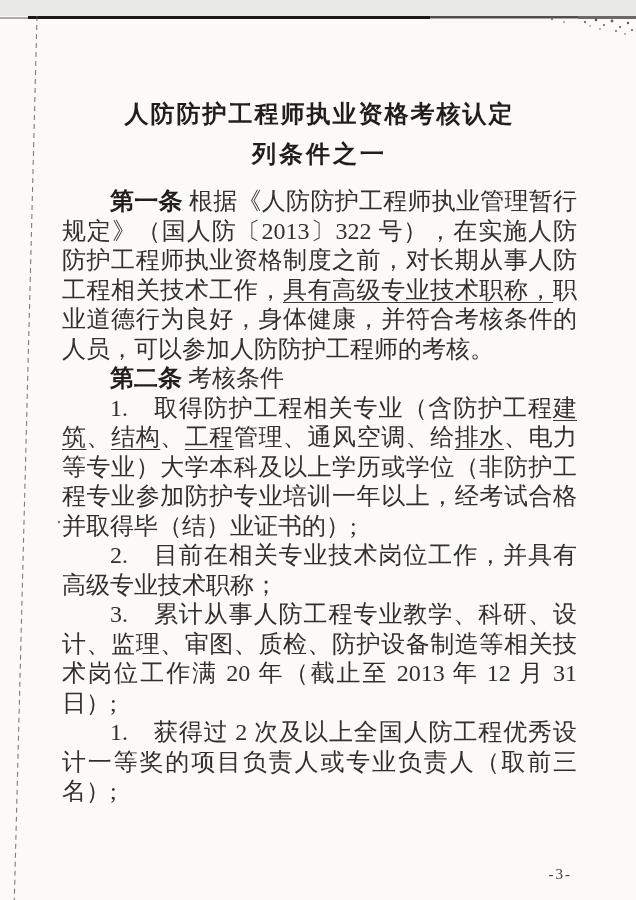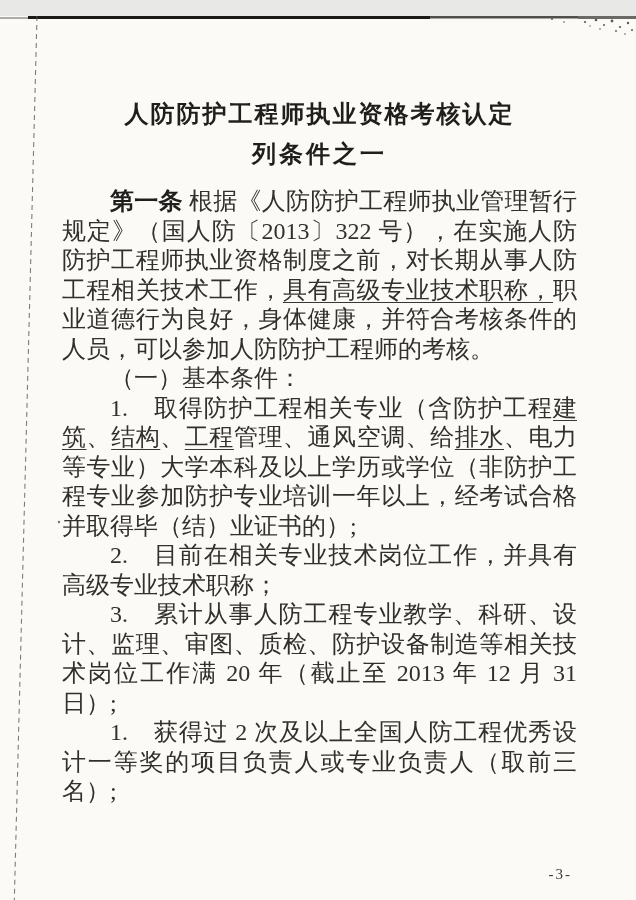--- a/index.html
+++ b/index.html
@@ -98,21 +98,21 @@
     <line x1="0" y1="897" x2="505" y2="897" stroke="#b3b1ad" stroke-width="1.2"></line>
     <line x1="545" y1="894" x2="630" y2="894" stroke="#6b6965" stroke-width="1.5" stroke-dasharray="4 3"></line>
     <line x1="633" y1="884" x2="634" y2="896" stroke="#6b6965" stroke-width="1.5"></line>
   </svg>
 
   <div class="doc">
     <div class="title title-1">人防防护工程师执业资格考核认定</div>
     <div class="title title-2">列条件之一</div>
     <div class="body-text">
         <p class="para"><span class="seg-b">第一条 </span><span>根据《人防防护工程师执业管理暂行规定》（国人防〔2013〕322 号），在实施人防防护工程师执业资格制度之前，对长期从事人防工程相关技术工作，</span><span class="seg-u">具有高级专业技术职称，</span><span>职业道德行为良好，身体健康，并符合考核条件的人员，可以参加人防防护工程师的考核。</span></p>
-        <p class="para"><span>（一）基本条件：</span></p>
+        <p class="para"><span class="seg-b">第二条 </span><span>考核条件</span></p>
         <p class="para"><span>1.　取得防护工程相关专业（含防护工程</span><span class="seg-u">建筑</span><span>、</span><span class="seg-u">结构</span><span>、</span><span class="seg-u">工程</span><span>管理、通风空调、给</span><span class="seg-u">排水</span><span>、电力等专业）大学本科及以上学历或学位（非防护工程专业参加防护专业培训一年以上，经考试合格并取得毕（结）业证书的）;</span></p>
         <p class="para"><span>2.　目前在相关专业技术岗位工作，并具有高级专业技术职称；</span></p>
         <p class="para"><span>3.　累计从事人防工程专业教学、科研、设计、监理、审图、质检、防护设备制造等相关技术岗位工作满 20 年（截止至 2013 年 12 月 31 日）;</span></p>
         <p class="para"><span>1.　获得过 2 次及以上全国人防工程优秀设计一等奖的项目负责人或专业负责人（取前三名）;</span></p>
       </div>
   </div>
 
   <div class="page-number">-3-</div>
 </div>
 

